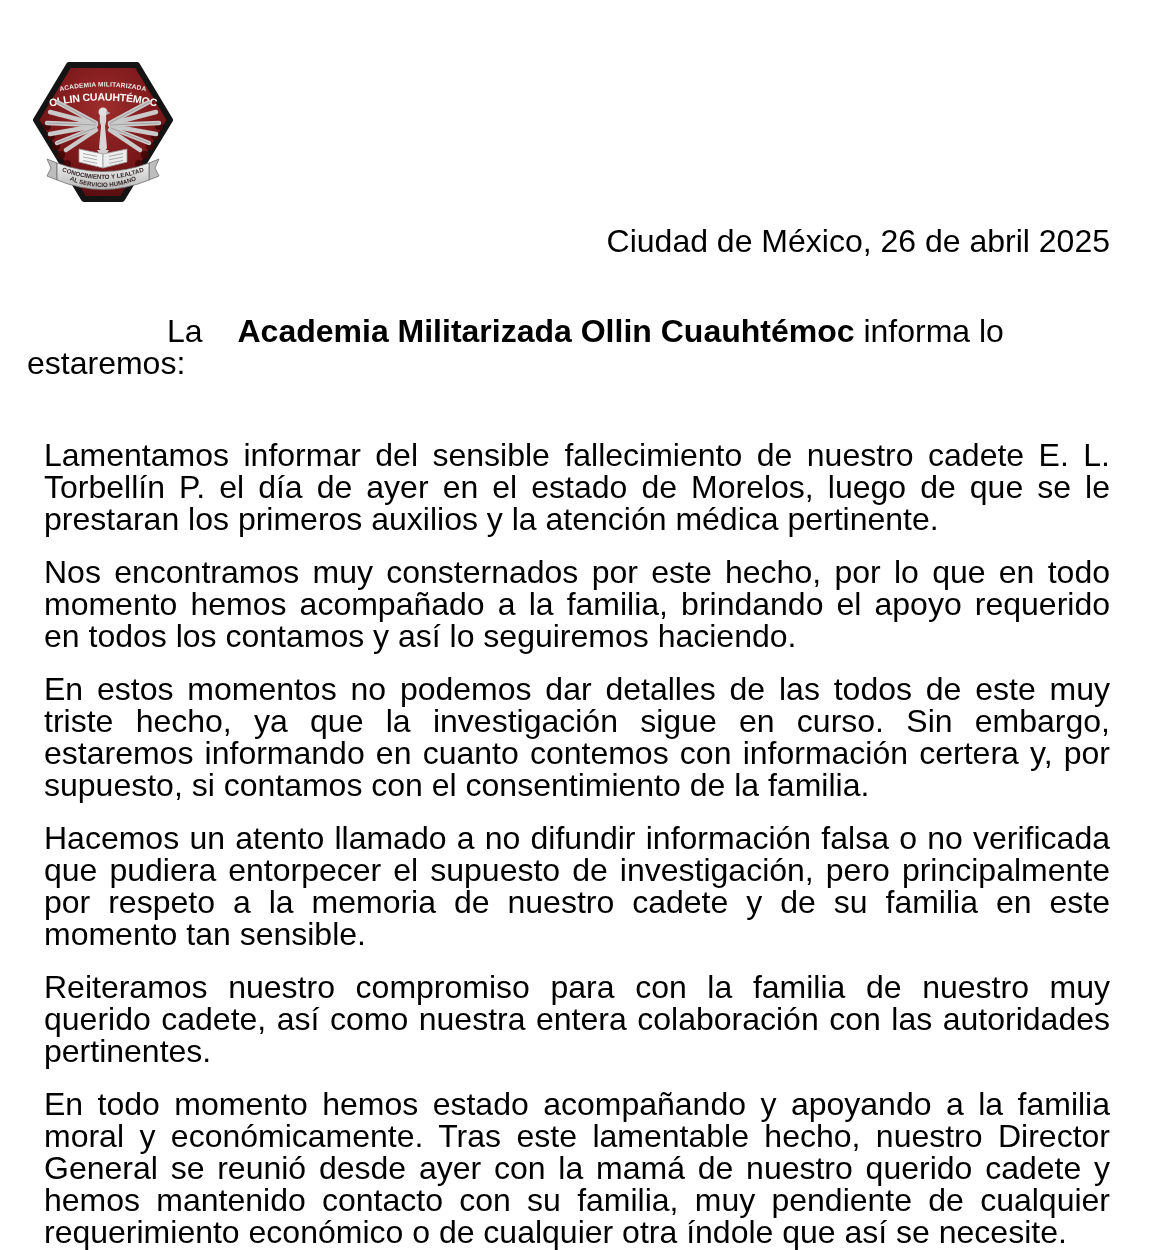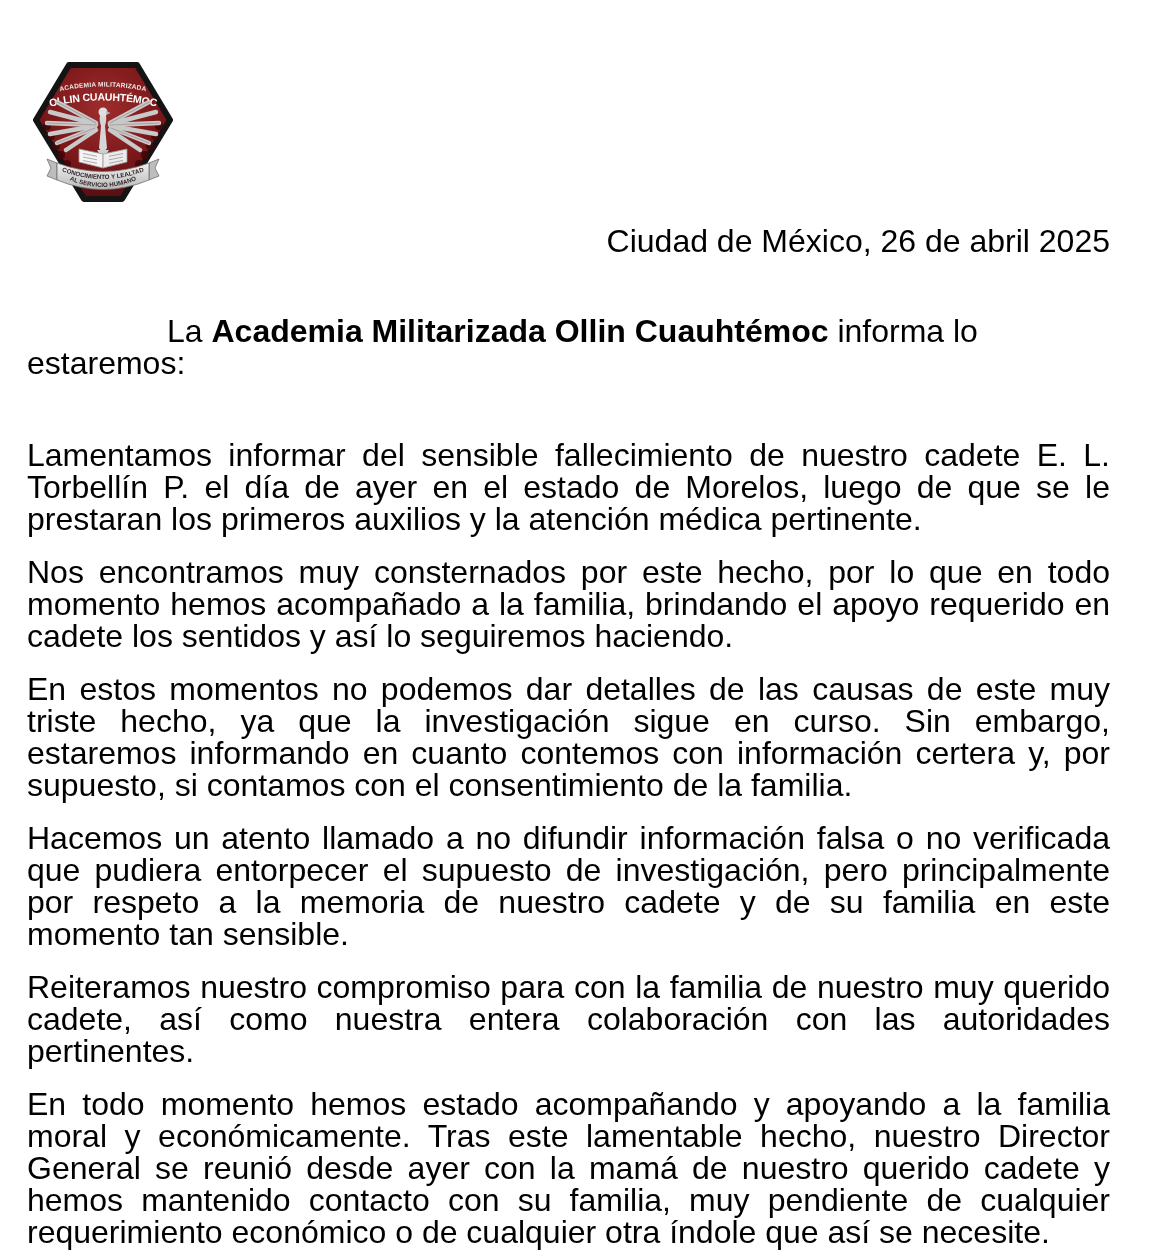--- a/index.html
+++ b/index.html
@@ -28,23 +28,23 @@
     line-height: 32px;
   }
   .date {
     margin-top: 225px;
     text-align: right;
   }
   .heading {
     margin: 58px 0 60px 0;
     text-indent: 140px;
   }
-  .heading strong { font-weight: bold; }
+  .heading strong { font-weight: bold; margin-left: 26px; }
   .para {
-    margin: 0 0 21px 0;
+    margin: 0 0 21px 17px;
     text-align: justify;
   }
   .crest-text { font-family: "Liberation Sans", sans-serif; }
 </style>
 </head>
 <body>
 
 <div class="page">
 
   <div class="logo">
@@ -144,20 +144,20 @@
       </g>
     </svg>
   </div>
 
   <div class="content">
     <div class="date">Ciudad de México, 26 de abril 2025</div>
 
     <p class="heading"><span>La </span><strong>Academia Militarizada Ollin Cuauhtémoc</strong><span> informa lo estaremos:</span></p>
 
     <p class="para">Lamentamos informar del sensible fallecimiento de nuestro cadete E. L. Torbellín P. el día de ayer en el estado de Morelos, luego de que se le prestaran los primeros auxilios y la atención médica pertinente.</p>
-    <p class="para">Nos encontramos muy consternados por este hecho, por lo que en todo momento hemos acompañado a la familia, brindando el apoyo requerido en cadete los sentidos y así lo seguiremos haciendo.</p>
-    <p class="para">En estos momentos no podemos dar detalles de las causas de este muy triste hecho,  ya que la investigación sigue en curso. Sin embargo, estaremos informando en cuanto contemos con información certera y, por supuesto, si contamos con el consentimiento de la familia.</p>
+    <p class="para">Nos encontramos muy consternados por este hecho, por lo que en todo momento hemos acompañado a la familia, brindando el apoyo requerido en todos los contamos y así lo seguiremos haciendo.</p>
+    <p class="para">En estos momentos no podemos dar detalles de las todos de este muy triste hecho,  ya que la investigación sigue en curso. Sin embargo, estaremos informando en cuanto contemos con información certera y, por supuesto, si contamos con el consentimiento de la familia.</p>
     <p class="para">Hacemos un atento llamado a no difundir información falsa o no verificada que pudiera entorpecer el supuesto de investigación, pero principalmente por respeto a la memoria de nuestro cadete y de su familia en este momento tan sensible.</p>
     <p class="para">Reiteramos nuestro compromiso para con la familia de nuestro muy querido cadete, así como nuestra entera colaboración con las autoridades pertinentes.</p>
     <p class="para">En todo momento hemos estado acompañando y apoyando a la familia moral y económicamente. Tras este lamentable hecho, nuestro Director General se reunió desde ayer con la mamá de nuestro querido cadete y hemos mantenido contacto con su familia, muy pendiente de cualquier requerimiento económico o de cualquier otra índole que así se necesite.</p>
   </div>
 
 </div>
 
 </body></html>

